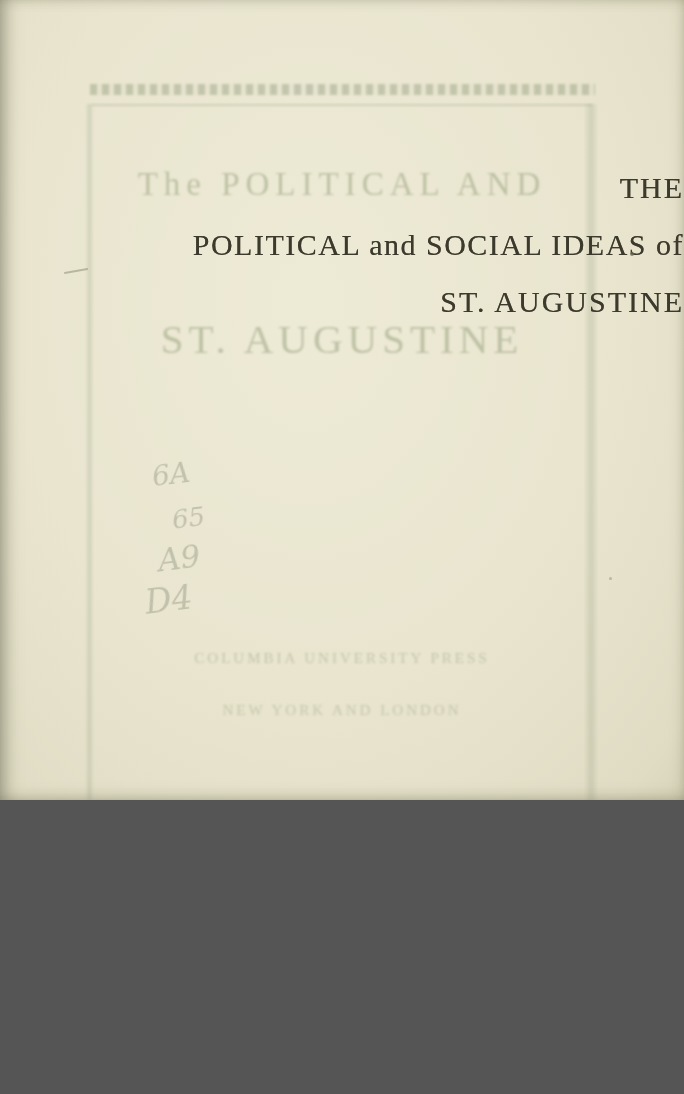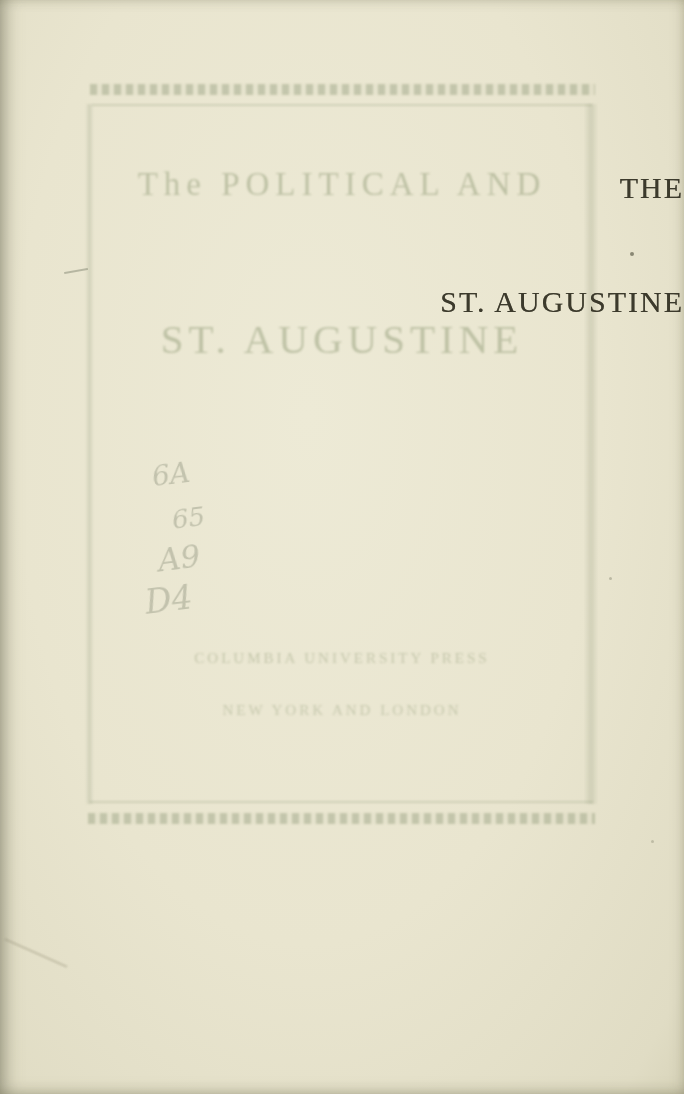--- a/index.html
+++ b/index.html
@@ -1,19 +1,19 @@
 <!DOCTYPE html>
 <html><head>
 <meta charset="utf-8">
 <style>
   html, body { margin: 0; padding: 0; background: #555; }
   .scan {
     position: relative;
     width: 684px;
-    height: 1094px;
+    height: 800px;
     overflow: hidden;
     font-family: "Liberation Serif", "DejaVu Serif", serif;
     background:
       radial-gradient(ellipse at 45% 38%, #edead6 0%, #e9e5cf 55%, #e0dcc4 92%, #d8d4ba 100%);
     box-shadow:
       inset 14px 0 18px -10px rgba(95, 95, 72, 0.55),
       inset -8px 0 14px -8px rgba(120, 118, 90, 0.35),
       inset 0 -10px 16px -10px rgba(110, 108, 82, 0.40),
       inset 0 8px 14px -10px rgba(120, 118, 90, 0.28);
   }
@@ -132,20 +132,21 @@
   <div class="ghost-text g3">ST. AUGUSTINE</div>
   <div class="ghost-text g5">COLUMBIA UNIVERSITY PRESS</div>
   <div class="ghost-text g6">NEW YORK AND LONDON</div>
 
   <div class="pencil p1">6A</div>
   <div class="pencil p2">65</div>
   <div class="pencil p3">A9</div>
   <div class="pencil p4">D4</div>
 
   <div class="title-line t1">THE</div>
+  <div class="title-line t2">POLITICAL and SOCIAL IDEAS of</div>
   <div class="title-line t3">ST. AUGUSTINE</div>
 
   <div class="speck s1"></div>
   <div class="speck s2"></div>
   <div class="speck s3"></div>
   <div class="pencil-dash"></div>
   <div class="crease"></div>
 
 </div>
 

